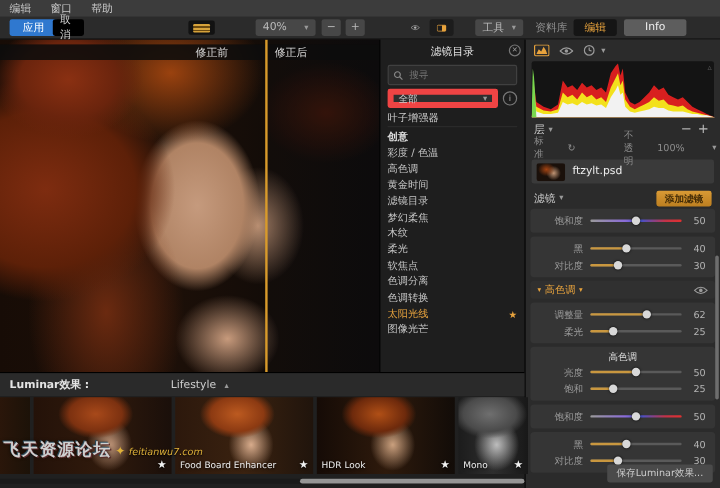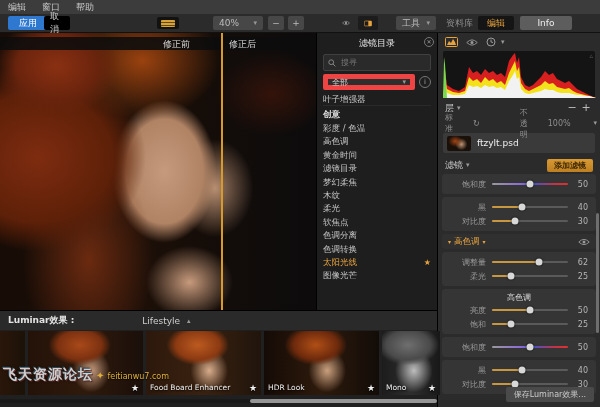--- a/index.html
+++ b/index.html
@@ -120,21 +120,21 @@
     radial-gradient(26px 30px at 55% 62%, #bdbdbd 0%, rgba(0,0,0,0) 72%),
     linear-gradient(90deg,#1c1c1c,#2e2e2e 50%,#181818);}
   .ph-p{background:linear-gradient(90deg,#2a160a,#1c1208);}
   #ls-scroll-track{position:absolute;left:0;bottom:4px;width:437px;height:4px;background:#1a1a1a;}
   #ls-scroll-thumb{position:absolute;left:250px;top:0;width:187px;height:4px;background:#969696;border-radius:2px;}
   
   #watermark{position:absolute;left:3px;top:366px;z-index:20;display:flex;align-items:baseline;gap:3px;pointer-events:none;}
   #wm-main{font-size:14px;font-weight:bold;letter-spacing:1px;color:#cfcfcf;
     text-shadow:1px 1px 0 #5a2a2a,-1px -1px 0 #2a4a5a,0 0 3px #000;}
   #wm-badge{color:#e0b23a;font-size:10px;}
-  #wm-url{font-size:8px;color:#e0b23a;text-shadow:0 1px 1px #000;}
+  #wm-url{font-size:8px;color:#e0b23a;font-style:italic;text-shadow:0 1px 1px #000;}
   svg{display:block;}
 </style>
 </head>
 <body>
 
 <div id="app">
 
   <div id="menubar">
     <span class="menu-item">编辑</span>
     <span class="menu-item">窗口</span>

